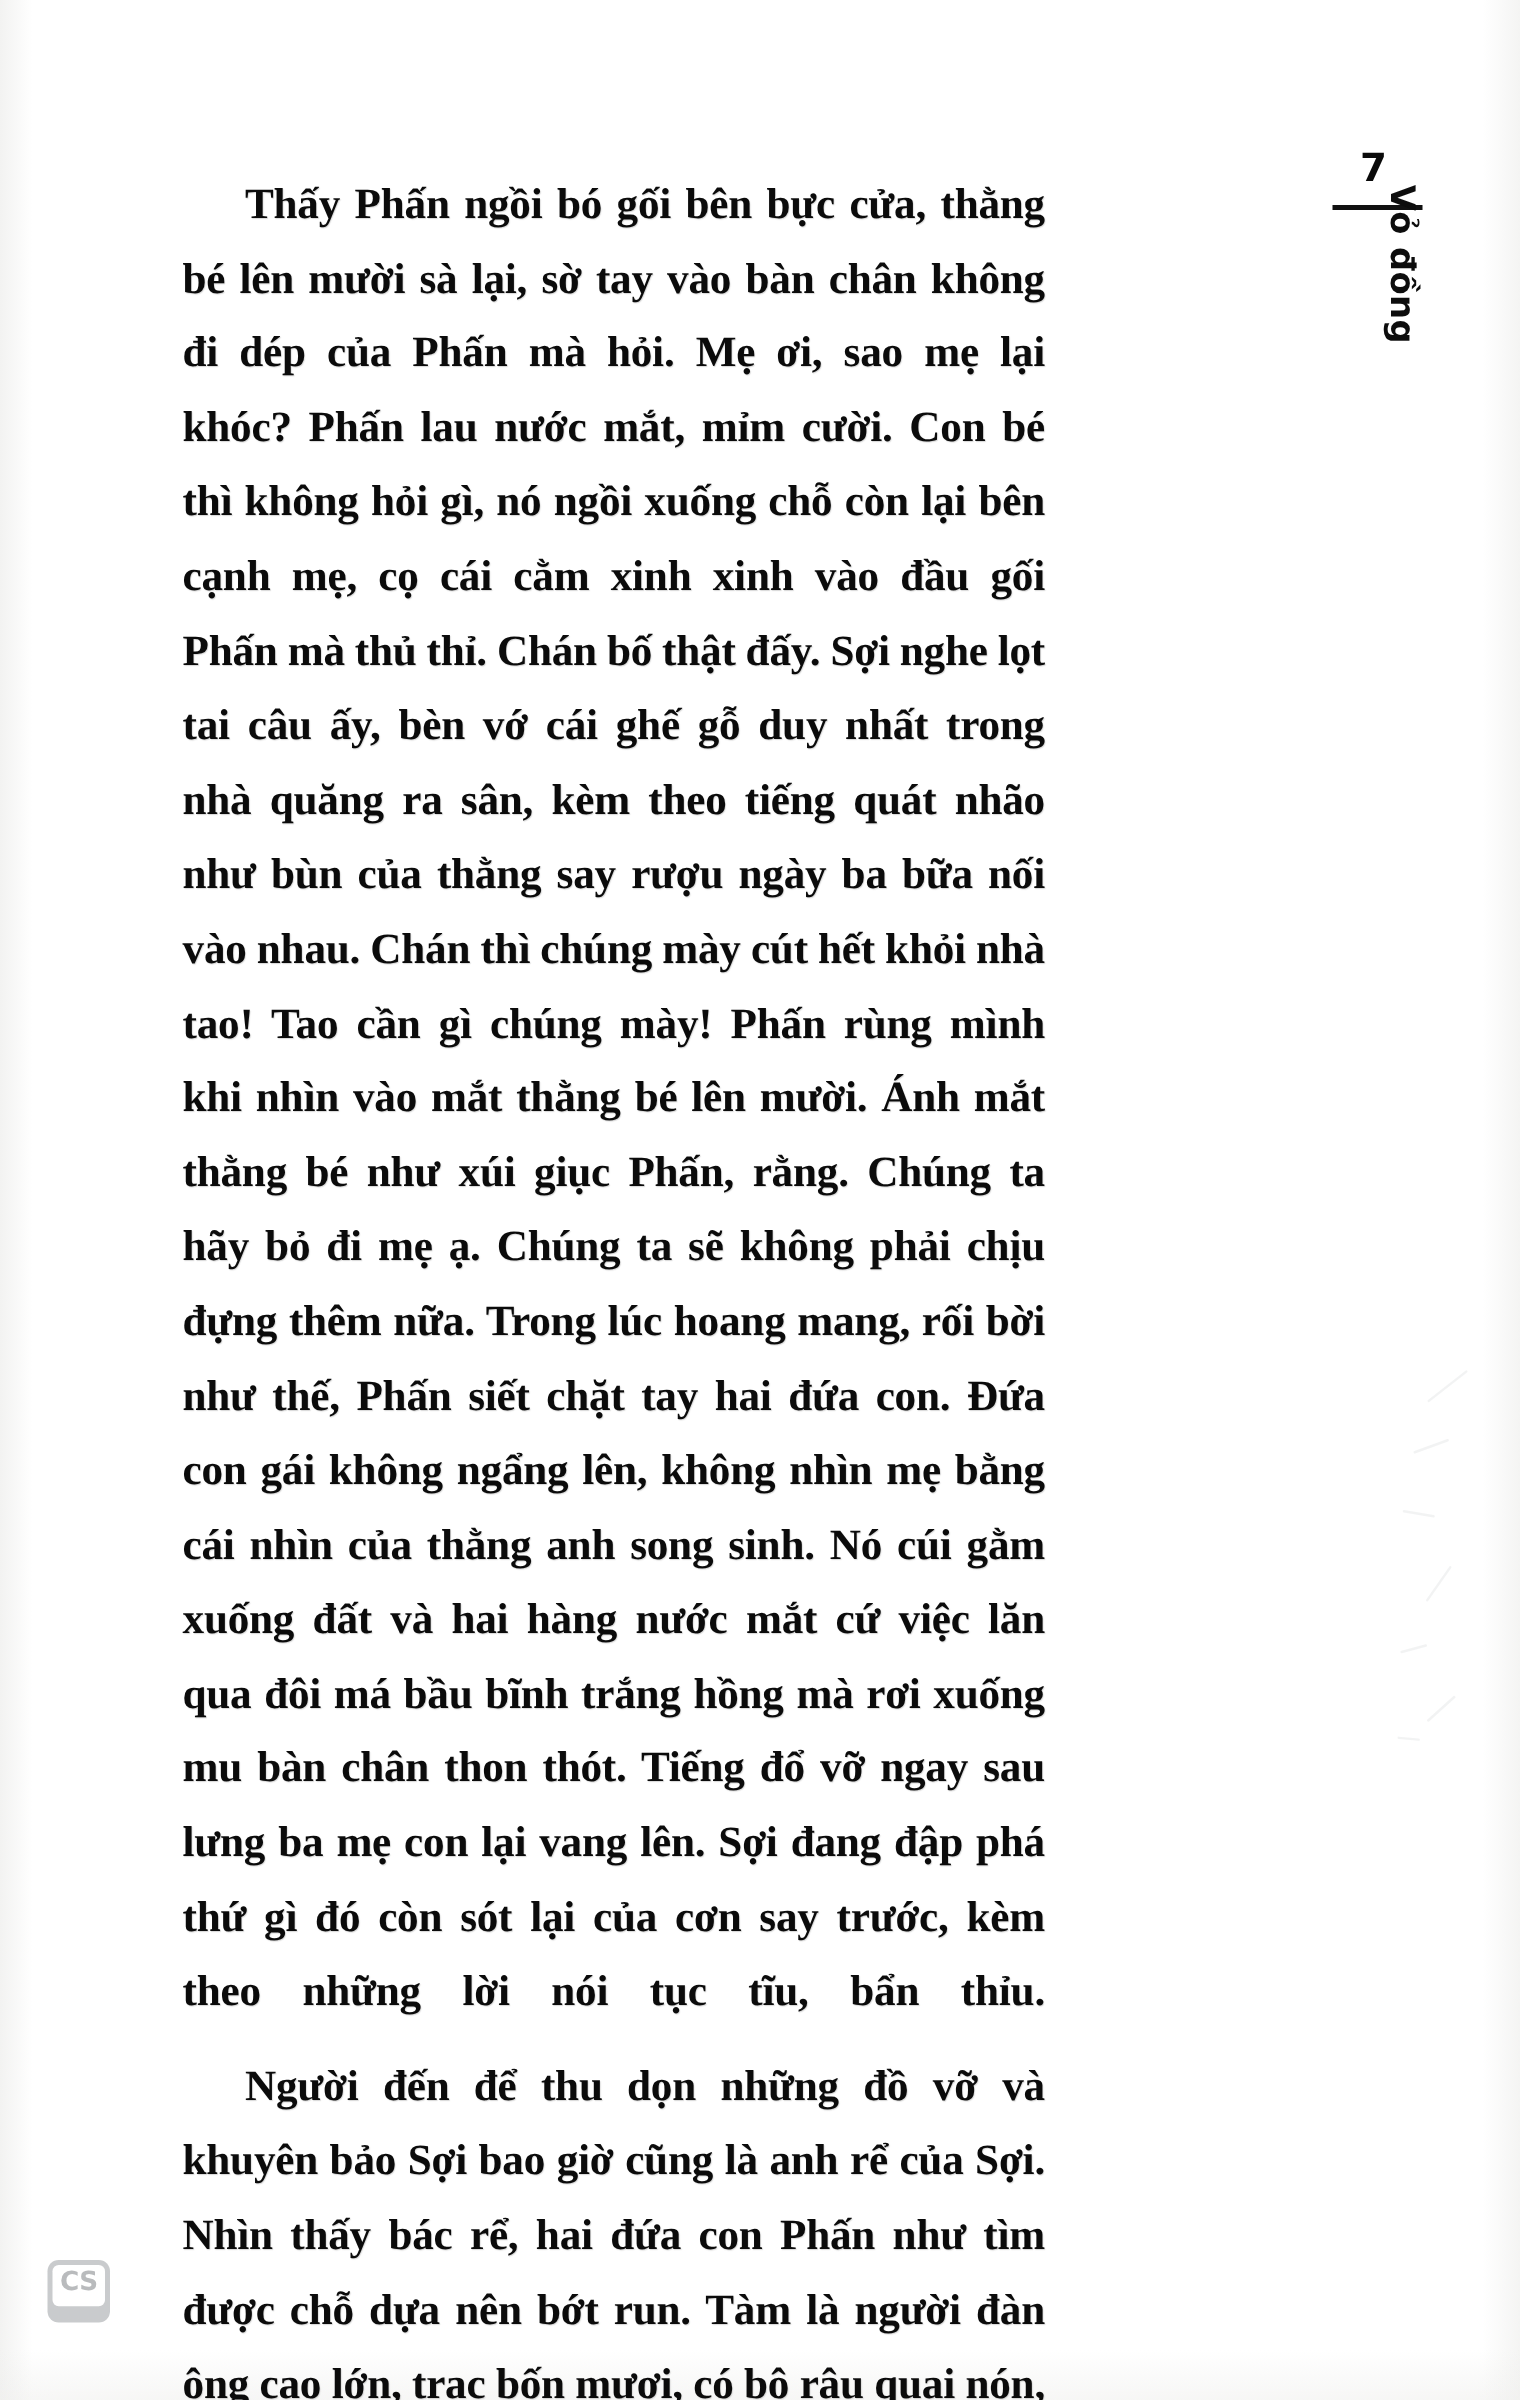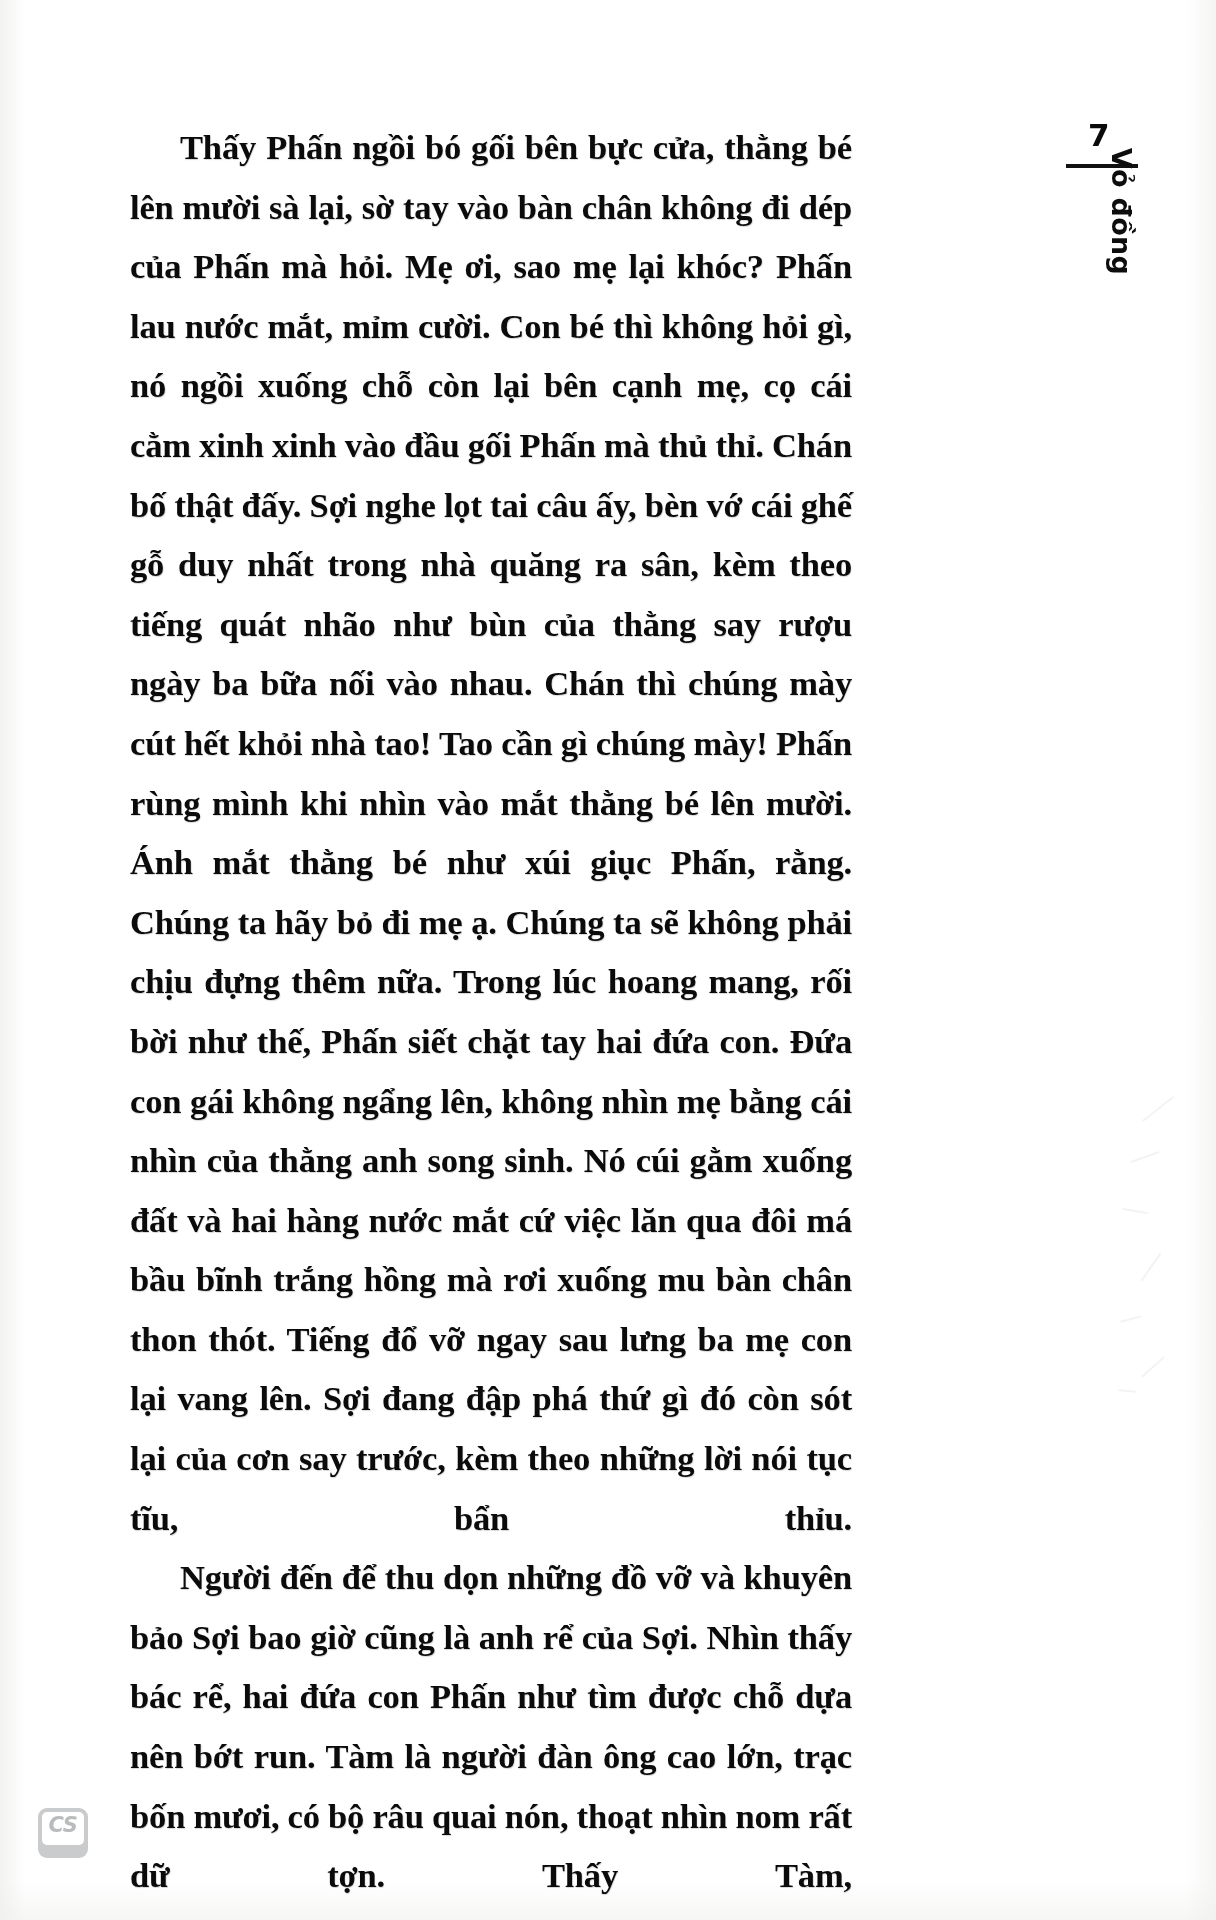--- a/index.html
+++ b/index.html
@@ -105,21 +105,21 @@
 
   
   .text-column {
     position: absolute;
     left: 130px;
     top: 118px;
     width: 722px;
   }
 
   .body-para {
-    margin: 0;
+    margin: 16px;
     font-size: 34.5px;
     line-height: 59.6px;
     font-weight: 700;
     color: #0b0b0b;
     text-align: justify;
     text-justify: inter-word;
     word-spacing: -0.5px;
     letter-spacing: -0.15px;
     text-shadow: 0.6px 0.8px 0.9px rgba(120,120,120,0.30);
   }
@@ -168,21 +168,20 @@
   .bm7 { width: 18px; height: 2px; top: 300px; left: 10px; transform: rotate(5deg); }
 
   
   .watermark {
     position: absolute;
     left: 38px;
     bottom: 62px;
     display: flex;
     align-items: flex-start;
     gap: 6px;
-    font-style: italic;
   }
 
   .cs-logo {
     width: 50px;
     height: 50px;
     border-radius: 9px;
     background: #c9cbcd;
     position: relative;
     flex: 0 0 auto;
   }

